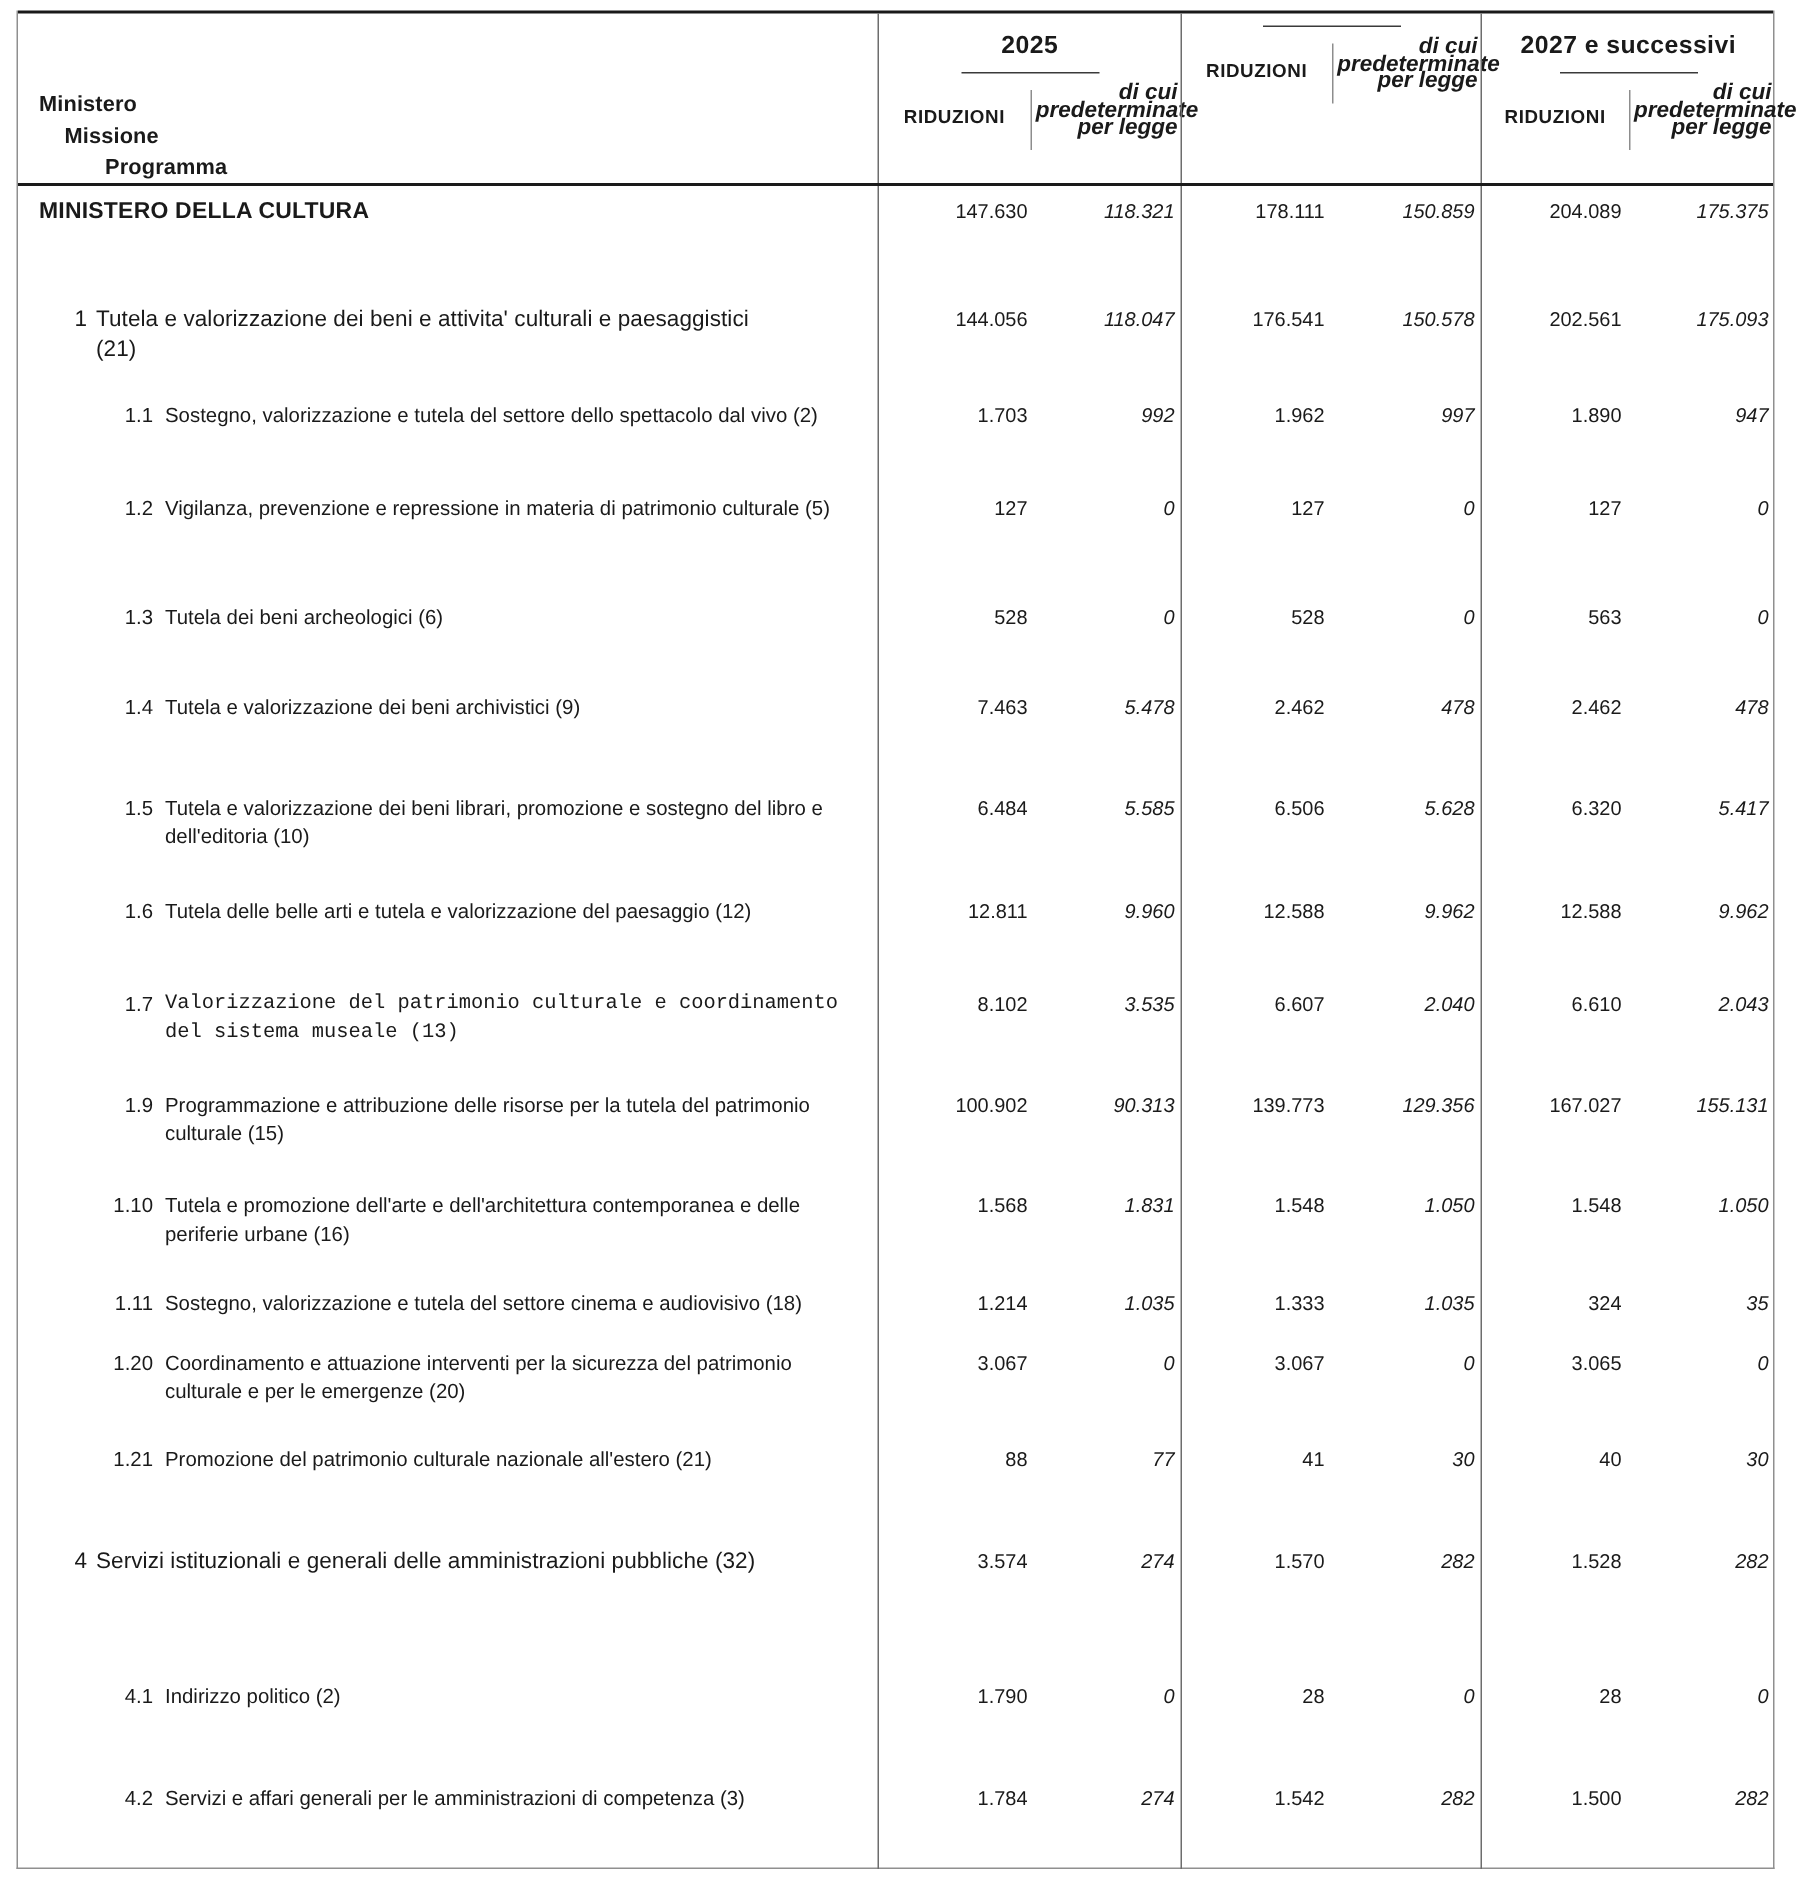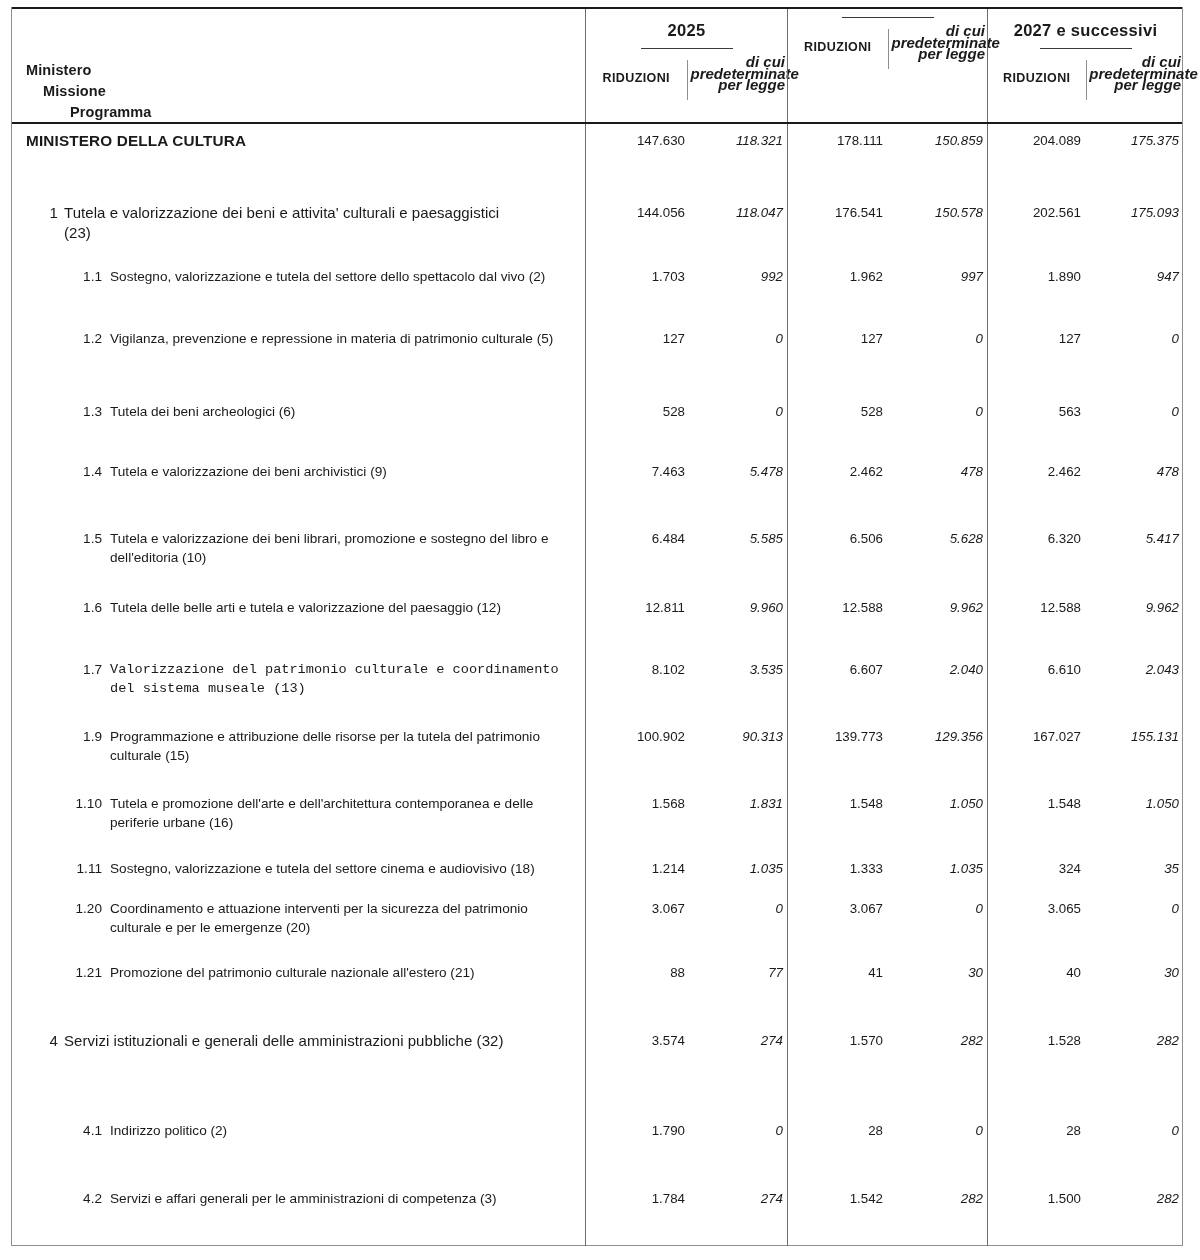--- a/index.html
+++ b/index.html
@@ -259,21 +259,21 @@
             <div class="nc c2">178.111</div>
             <div class="nc c3 ital">150.859</div>
             <div class="nc c4">204.089</div>
             <div class="nc c5 ital">175.375</div>
           </div>
         </div>
         <div class="row r-mission" style="position: absolute; left: 0px; right: 0px; top: 79px;">
           <div class="cell-label">
             <div class="lbl">
               <span class="num">1</span>
-              <span class="txt" style="max-width: 460px;">Tutela e valorizzazione dei beni e attivita' culturali e paesaggistici (23)</span>
+              <span class="txt" style="max-width: 460px;">Tutela e valorizzazione dei beni e attivita' culturali e paesaggistici (21)</span>
             </div>
           </div>
           <div class="num-cells">
             <div class="nc c0">144.056</div>
             <div class="nc c1 ital">118.047</div>
             <div class="nc c2">176.541</div>
             <div class="nc c3 ital">150.578</div>
             <div class="nc c4">202.561</div>
             <div class="nc c5 ital">175.093</div>
           </div>

